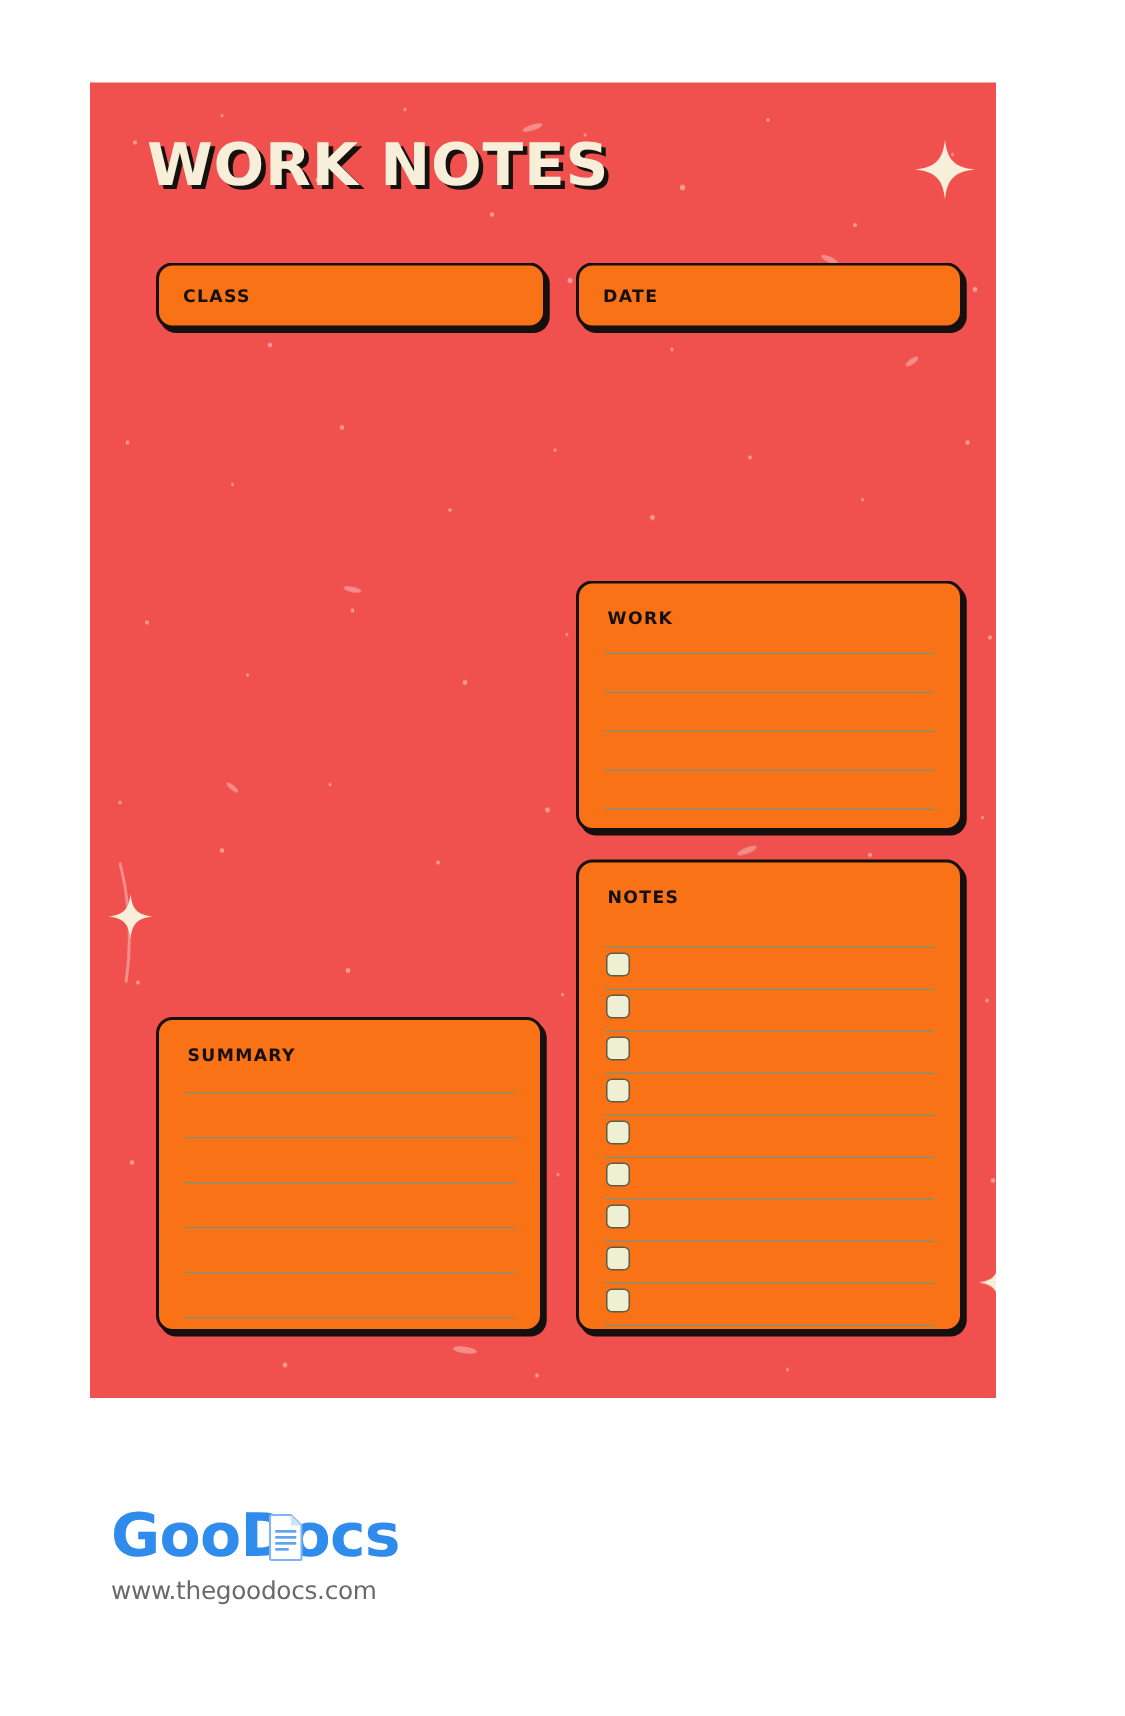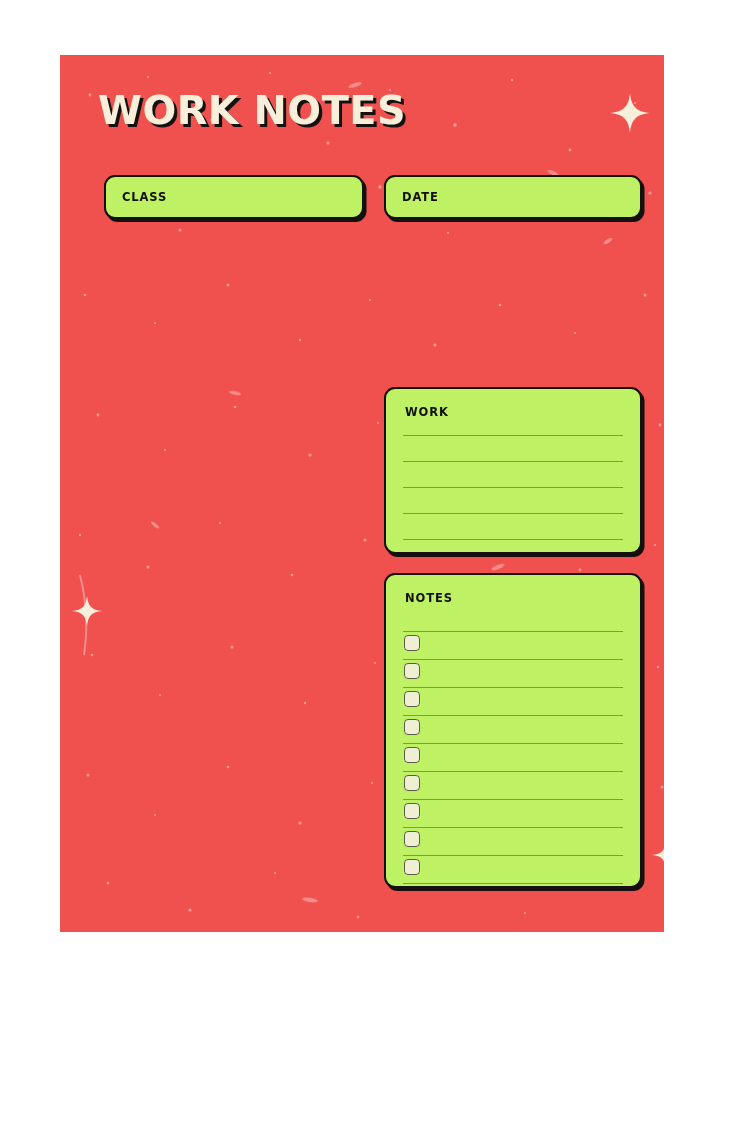--- a/index.html
+++ b/index.html
@@ -53,21 +53,21 @@
     transform: scaleX(1.02);
     transform-origin: left center;
   }
 
   
   .sparkle { position: absolute; pointer-events: none; }
 
   
   .card {
     position: absolute;
-    background: #bef264;
+    background: #f97316;
     border: 2.5px solid #15100e;
     border-radius: 11px;
     box-shadow: 2.5px 3px 0 #15100e;
     overflow: hidden;
   }
 
   .card-label {
     position: absolute;
     font-size: 11.5px;
     font-weight: 700;
@@ -335,22 +335,50 @@
         <div class="checkbox" style="left:1px; top:76px;"></div>
         <div class="checkbox" style="left:1px; top:104px;"></div>
         <div class="checkbox" style="left:1px; top:132px;"></div>
         <div class="checkbox" style="left:1px; top:160px;"></div>
         <div class="checkbox" style="left:1px; top:188px;"></div>
         <div class="checkbox" style="left:1px; top:216px;"></div>
         <div class="checkbox" style="left:1px; top:244px;"></div>
       </div>
     </div>
 
+    <div class="card section" style="left:44px; top:623px; width:258px; height:210px;">
+      <span class="card-label">SUMMARY</span>
+      <div class="rules">
+        <div class="rule" style="top:8px;"></div>
+        <div class="rule" style="top:38px;"></div>
+        <div class="rule" style="top:68px;"></div>
+        <div class="rule" style="top:98px;"></div>
+        <div class="rule" style="top:128px;"></div>
+        <div class="rule" style="top:158px;"></div>
+      </div>
+    </div>
 
   </div>
 
   <div class="footer">
 
+    <div class="brand">
+      <div class="brand-logo">
+        <span>Goo</span>
+          <span>Docs</span>
+        <svg class="brand-doc-icon" width="26" height="32" viewBox="0 0 26 32">
+          <path d="M3 1 h13 l7 7 v22 a1 1 0 0 1 -1 1 h-19 a1 1 0 0 1 -1 -1 v-28 a1 1 0 0 1 1 -1 z" fill="#ffffff" stroke="#7fb4f2" stroke-width="1.4"></path>
+          <path d="M16 1 l7 7 h-7 z" fill="#cfe2fa"></path>
+          <g fill="#63a4ef">
+            <rect x="5.5" y="11" width="14" height="1.8"></rect>
+            <rect x="5.5" y="15" width="14" height="1.8"></rect>
+            <rect x="5.5" y="19" width="14" height="1.8"></rect>
+            <rect x="5.5" y="23" width="9" height="1.8"></rect>
+          </g>
+        </svg>
+      </div>
+      <div class="brand-url">www.thegoodocs.com</div>
+    </div>
 
 
   </div>
 
 </div>
 
 </body></html>

